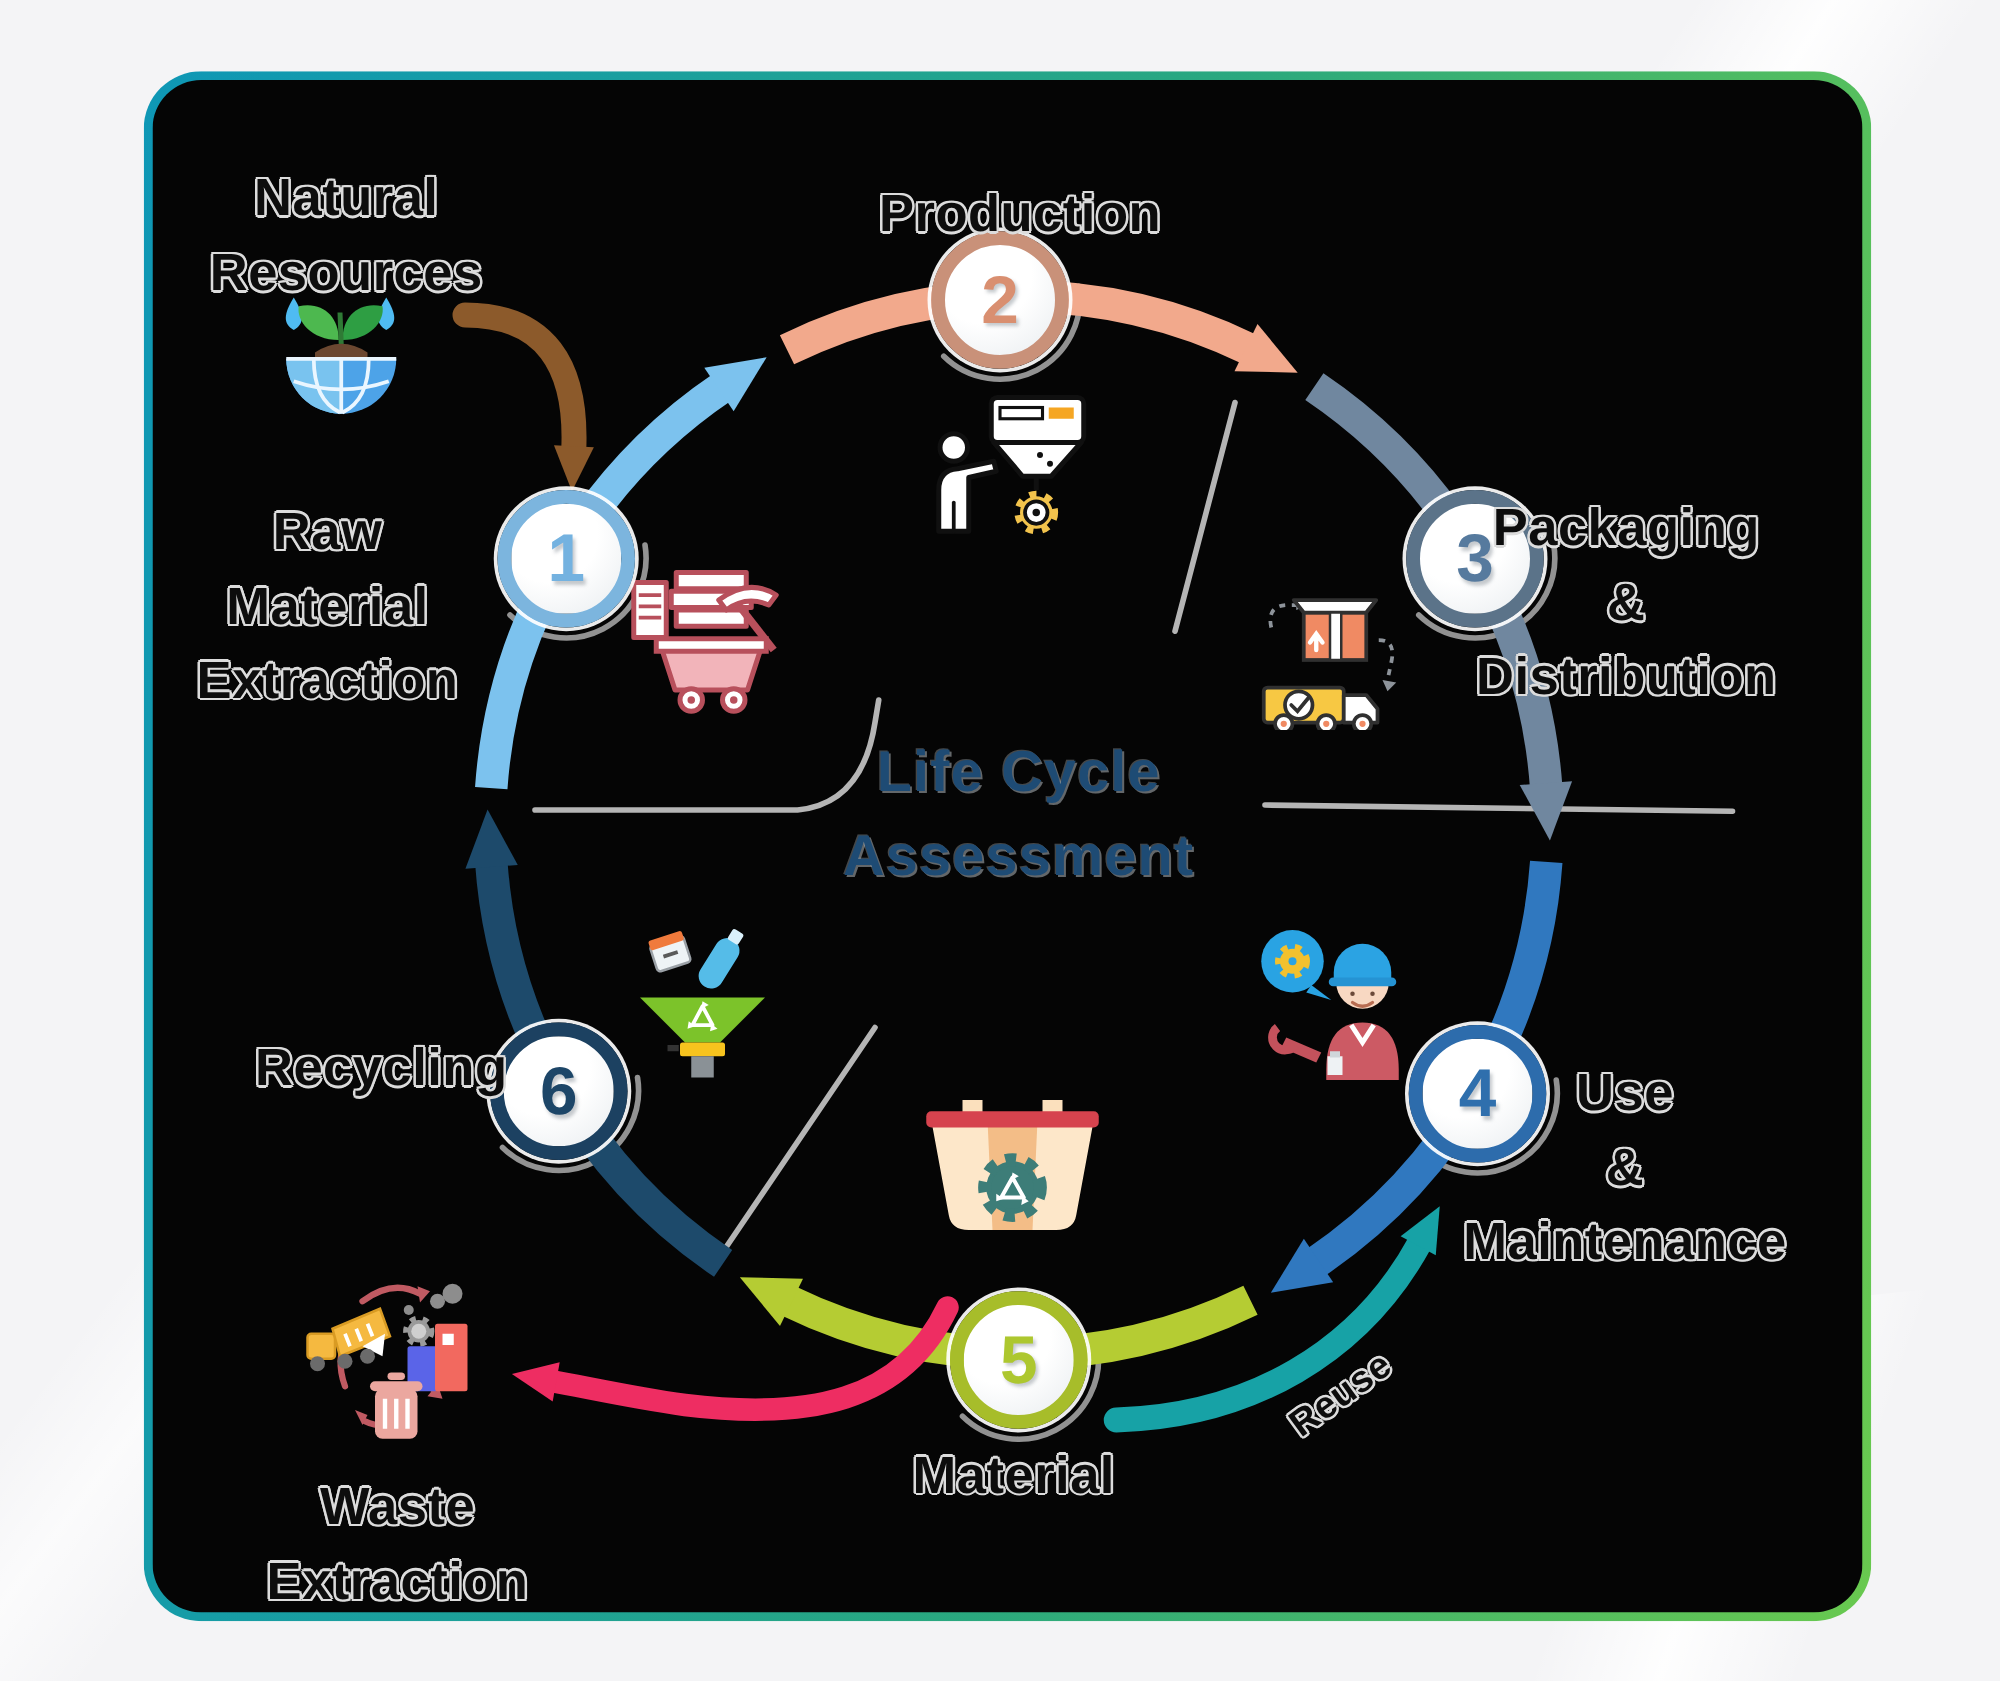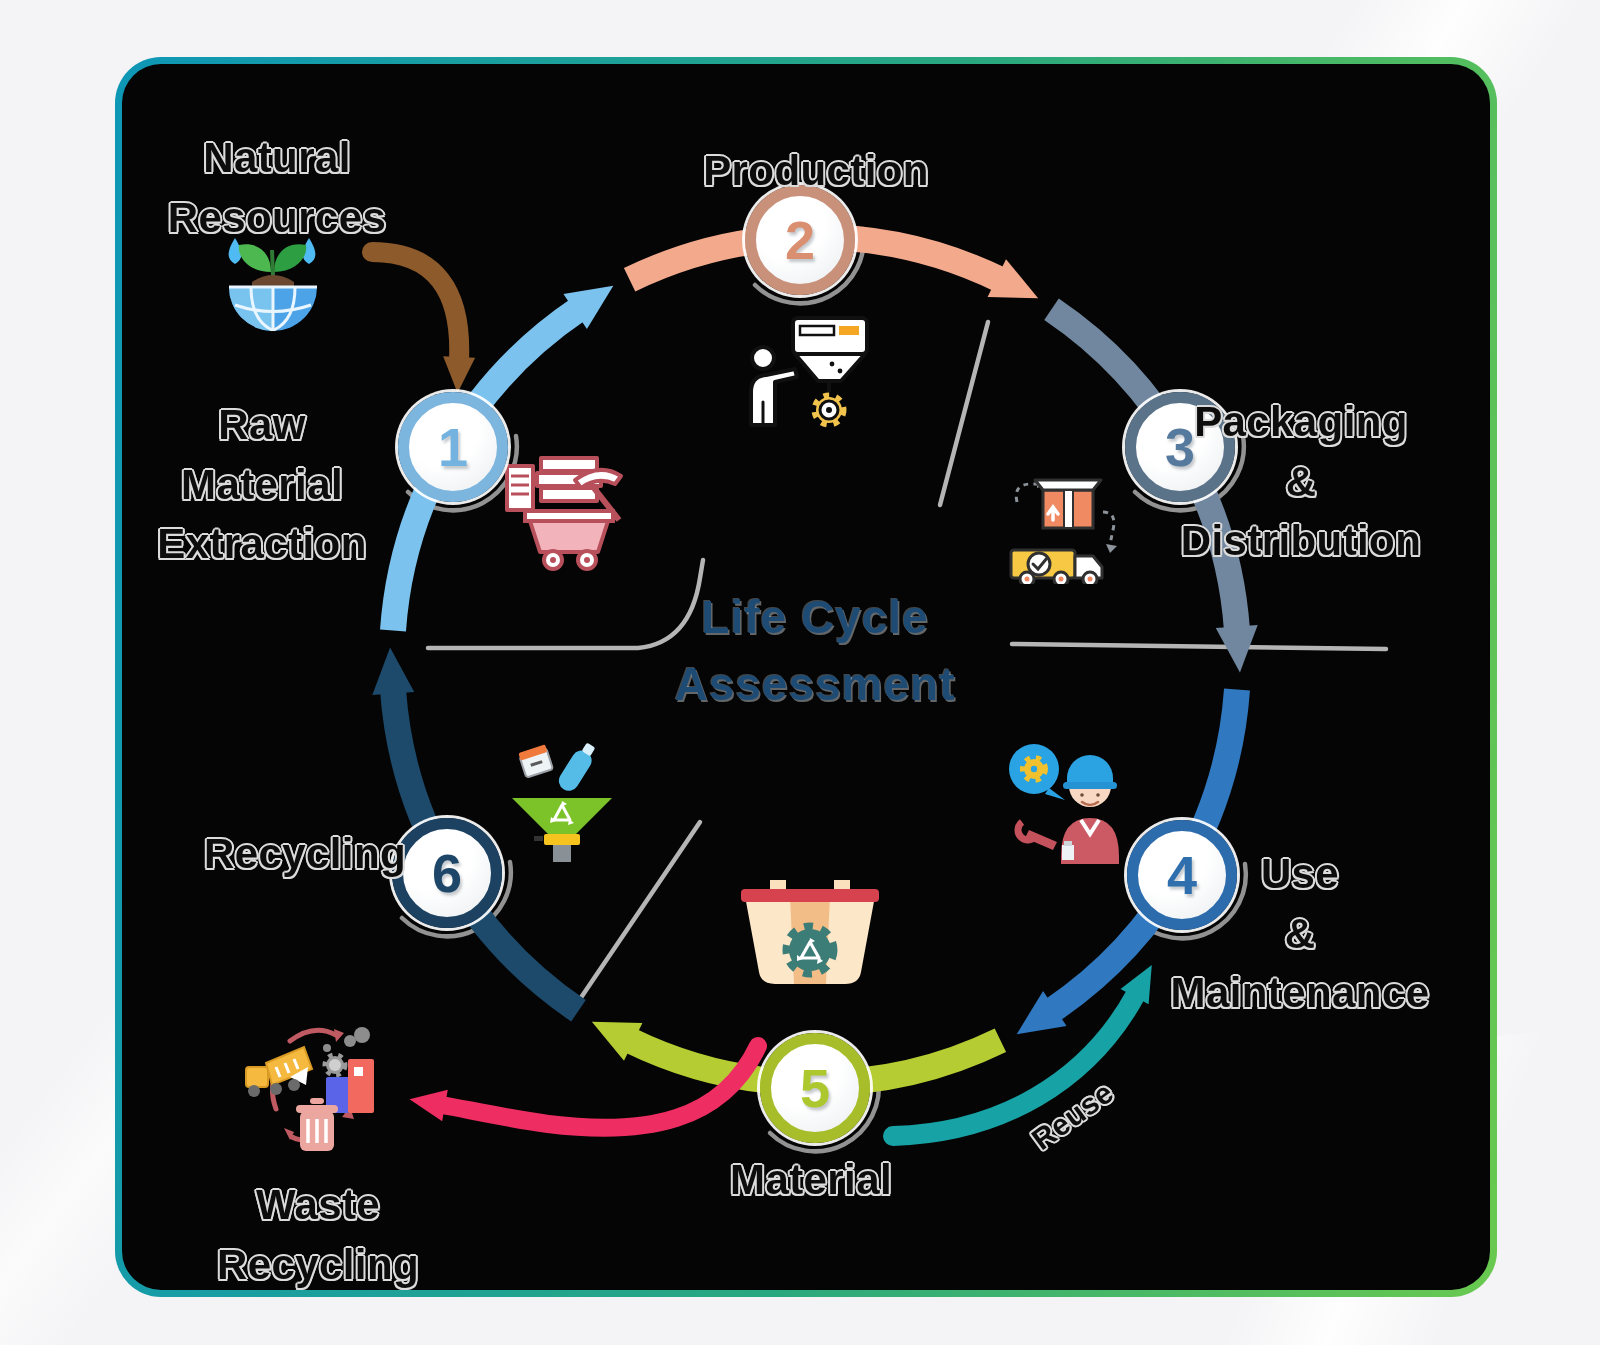--- a/index.html
+++ b/index.html
@@ -315,17 +315,17 @@
 Extraction</div>
 <div class="lbl" style="left:1151px;top:392px;width:300px">Packaging
 &amp;
 Distribution</div>
 <div class="lbl" style="left:1150px;top:844px;width:300px">Use
 &amp;
 Maintenance</div>
 <div class="lbl" style="left:661px;top:1150px;width:300px">Material</div>
 <div class="lbl" style="left:175px;top:824px;width:260px">Recycling</div>
 <div class="lbl" style="left:188px;top:1175px;width:260px">Waste
-Recycling</div>
+Extraction</div>
 <div class="lbl reuse" style="left:1008px;top:1095px;width:130px">Reuse</div>
 
 <div class="title" style="color: rgb(30, 75, 116);">Life Cycle
 Assessment</div>
 
 </body></html>

